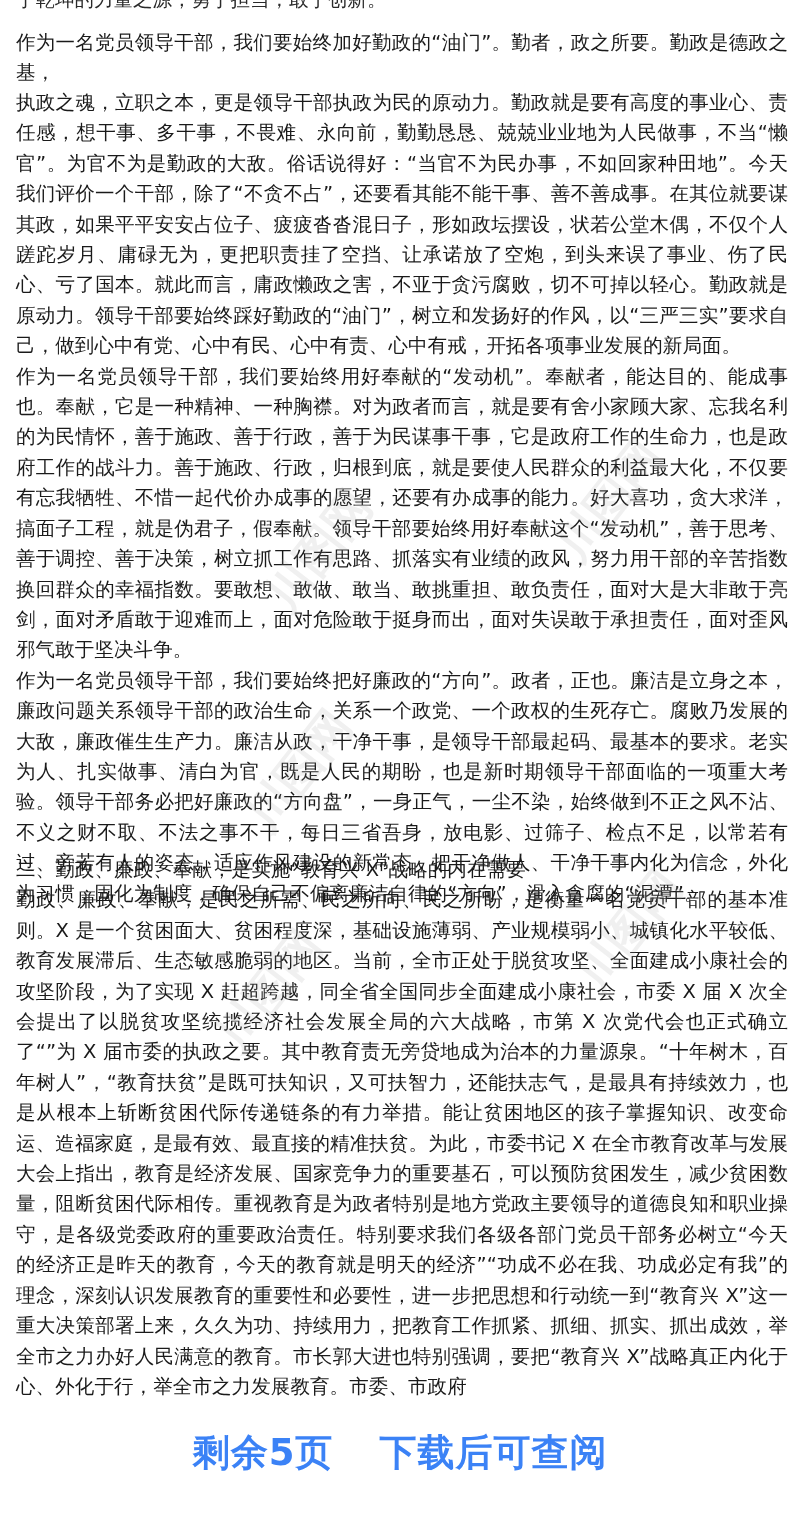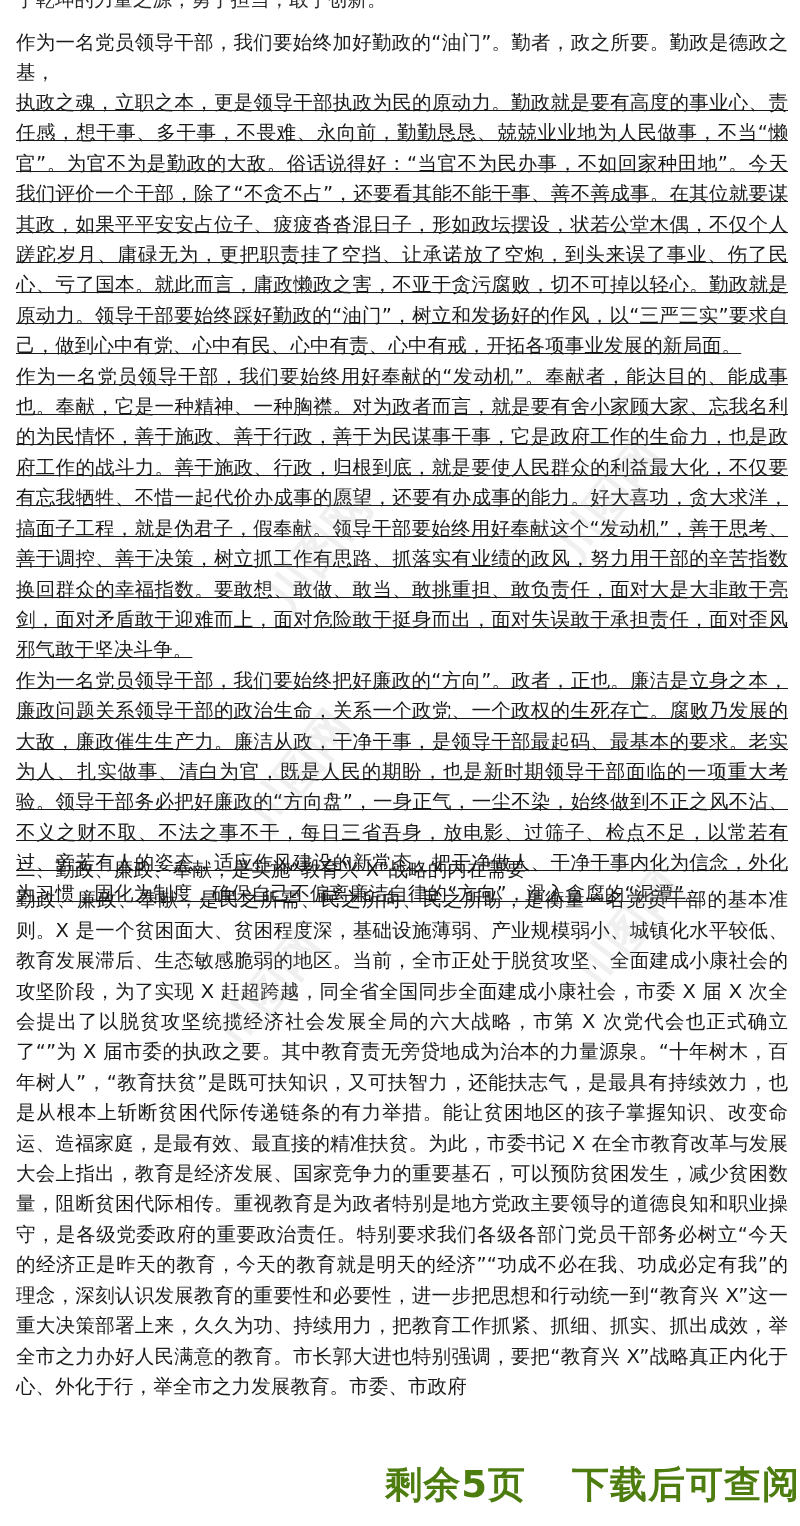--- a/index.html
+++ b/index.html
@@ -42,40 +42,40 @@
       letter-spacing: 0.1px;
       text-align: justify;
       text-justify: inter-ideograph;
       color: #1a1a1a;
     }
     .text-block p {
       margin: 0;
       padding: 0;
     }
     #block-1 { top: 8px; margin-top: 20px; }
-    #block-2 { top: 88px; text-decoration: underline; }
+    #block-2 { top: 88px; }
     #block-3 { top: 855px; }
     .watermark {
       position: absolute;
       color: rgba(160,160,160,0.16);
       font-size: 46px;
       font-weight: bold;
       transform: rotate(-52deg);
       pointer-events: none;
       white-space: nowrap;
     }
     .footer-cta {
       position: absolute;
       left: 0;
-      top: 1460px;
+      top: 1428px;
       width: 800px;
-      text-align: right;
+      text-align: center;
       font-size: 37px;
       font-weight: bold;
-      color: #4d7c0f;
+      color: #3b82f6;
       letter-spacing: 1px;
     }
     .footer-cta .gap {
       display: inline-block;
       width: 46px;
     }
   </style>
 </head>
 <body>
 

